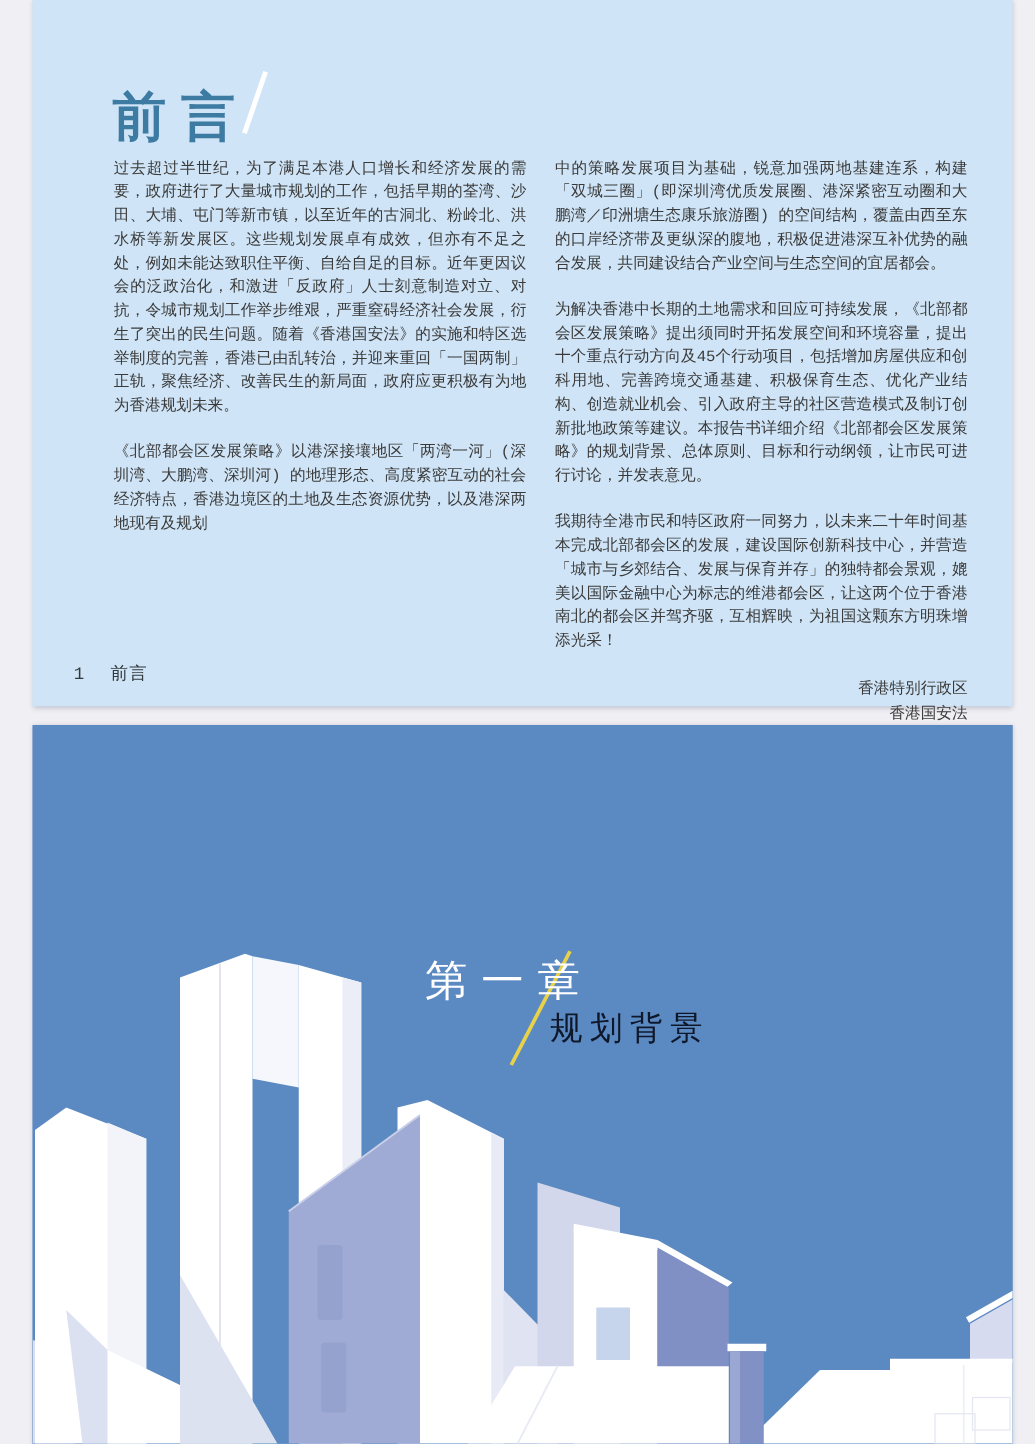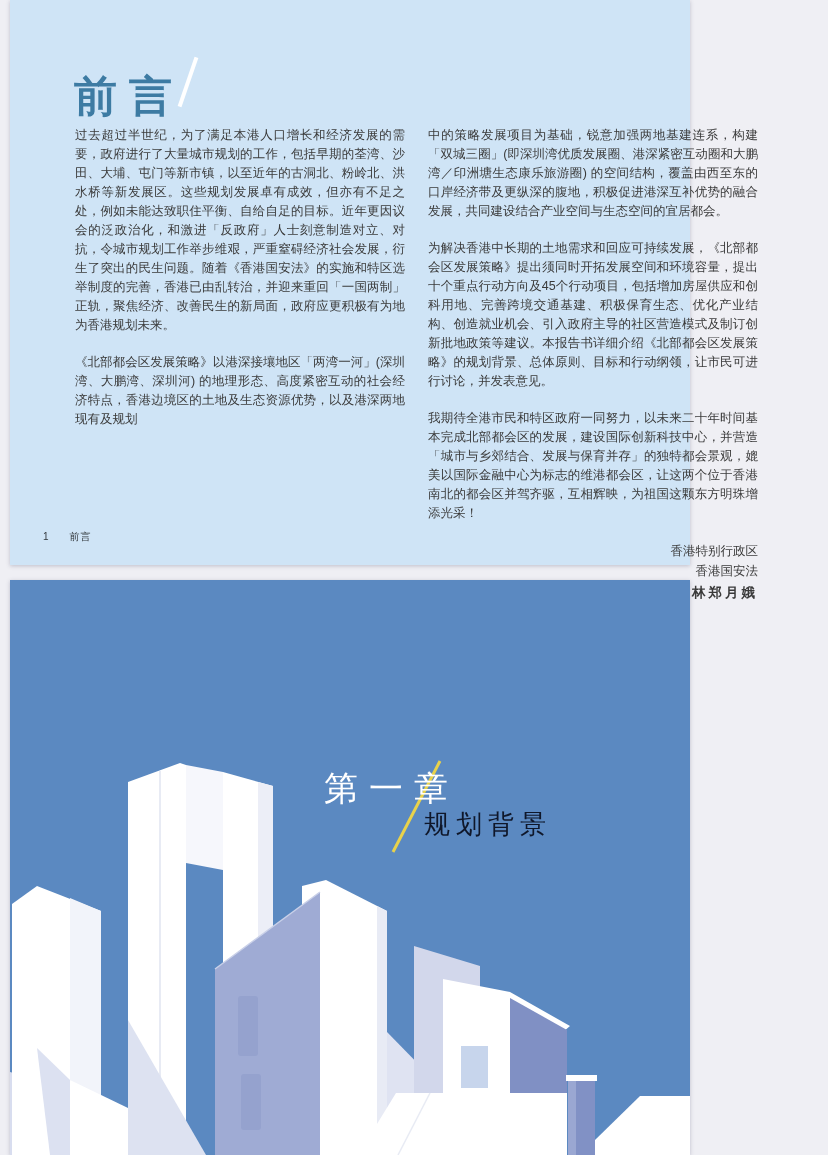--- a/index.html
+++ b/index.html
@@ -4,22 +4,23 @@
 <style>
   html,body{margin:0;padding:0;}
   body{
     width:828px;height:1155px;
     background:#efeff4;
     font-family:"Liberation Sans", sans-serif;
     overflow:hidden;
   }
   .canvas{position:relative;width:828px;height:1155px;}
   .page{
-    position:absolute;left:10px;width:680px;
+    position:absolute;left:26px;width:784px;
     box-shadow:0 1px 4px rgba(70,70,100,.28);
+    font-family:Liberation Mono, monospace;
   }
   
   .page1{top:0;height:565px;background:#cfe4f6;}
   .p1-title{
     position:absolute;left:64px;top:46px;
     color:#3d7ba3;font-size:43px;font-weight:bold;
     letter-spacing:12px;line-height:1;
   }
   .title-slash{
     position:absolute;left:176px;top:56px;
@@ -39,21 +40,21 @@
   .p1-col p:last-child{margin-bottom:0;}
   .signature{
     margin-top:0;text-align:right;
     font-size:12.5px;line-height:20px;color:#3a3a3a;
   }
   .signature .sig-name{
     font-weight:bold;font-size:13.5px;letter-spacing:3px;margin-top:2px;
   }
   .p1-footer{
     position:absolute;left:33px;top:530px;
-    font-size:10px;color:#33383d;letter-spacing:1px;
+    font-size:14px;color:#33383d;letter-spacing:1px;
   }
   .p1-footer .pg-num{display:inline-block;margin-right:20px;}
   
   .page2{top:580px;height:575px;background:#5b89c1;overflow:hidden;}
   .skyline{position:absolute;left:0;top:0;width:808px;height:575px;display:block;}
   .chapter-label{
     position:absolute;left:314px;top:188px;
     color:#ffffff;font-size:34px;letter-spacing:11px;line-height:1.2;
   }
   .chapter-title{

